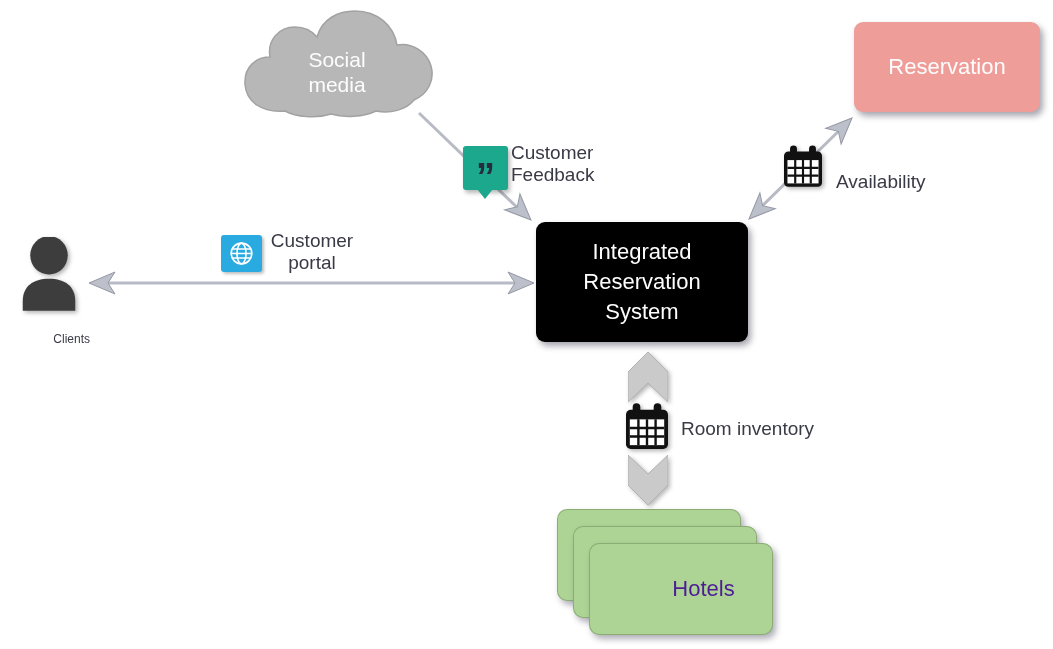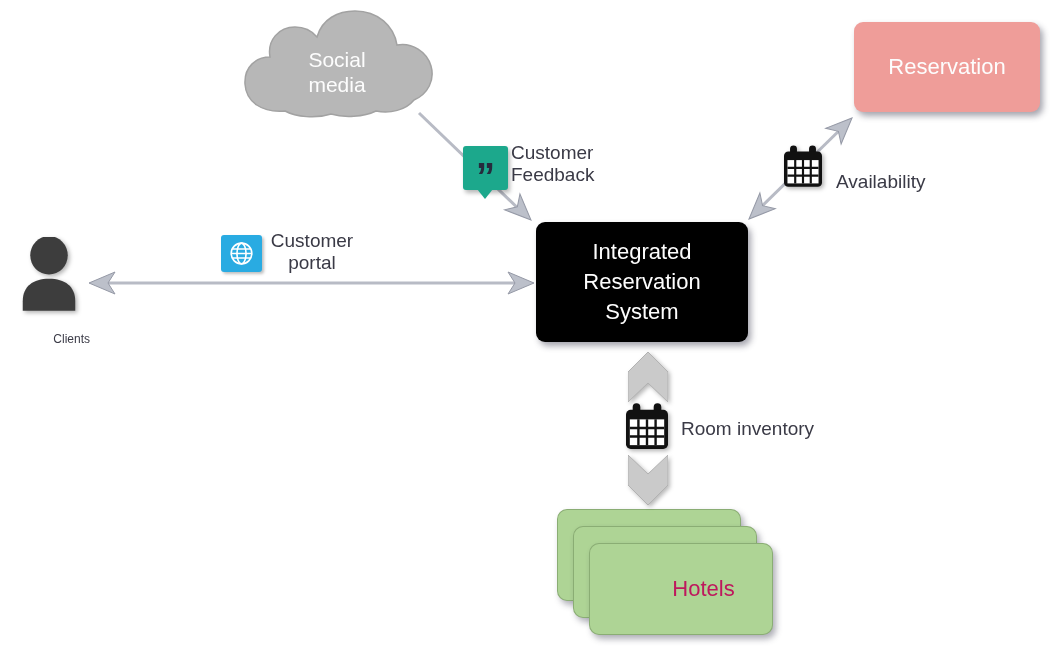--- a/index.html
+++ b/index.html
@@ -13,21 +13,21 @@
   .connectors .head{fill:#bcc0ca;stroke:#9599a6;stroke-width:1;}
 
   
   .box{position:absolute;z-index:2;border-radius:9px;display:flex;align-items:center;justify-content:center;
        box-shadow:3px 4px 6px rgba(55,55,75,.45);color:#fdfdfd;font-size:22px;text-align:center;}
   .irs-box{left:536px;top:222px;width:212px;height:120px;background:#000000;}
   .irs-box .ln{line-height:30px;}
   .restaurants-box{left:854px;top:22px;width:186px;height:90px;background:#ef9d99;}
   .hotel{position:absolute;z-index:2;width:184px;height:92px;border-radius:10px;background:#aed495;
          border:1px solid rgba(110,140,90,.55);box-shadow:3px 4px 6px rgba(55,55,75,.4);
-         display:flex;align-items:center;justify-content:center;color:#be185d;font-size:22px;padding-left:45px;}
+         display:flex;align-items:center;justify-content:center;color:#4c1d95;font-size:22px;padding-left:45px;}
   .hotel-back{left:557px;top:509px;}
   .hotel-mid{left:573px;top:526px;z-index:3;}
   .hotel-front{left:589px;top:543px;z-index:4;}
 
   svg.cloud{position:absolute;left:237px;top:7px;z-index:2;}
   svg.cloud path{fill:#b7b7b7;stroke:#a2a2a2;stroke-width:1.5;}
   .cloud-label{position:absolute;left:257px;top:47px;width:160px;z-index:3;color:#fdfdfd;
                font-size:21px;line-height:25px;text-align:center;}
 
   svg.person{position:absolute;left:19px;top:237px;z-index:2;filter:drop-shadow(2px 2px 2px rgba(0,0,0,.3));}

